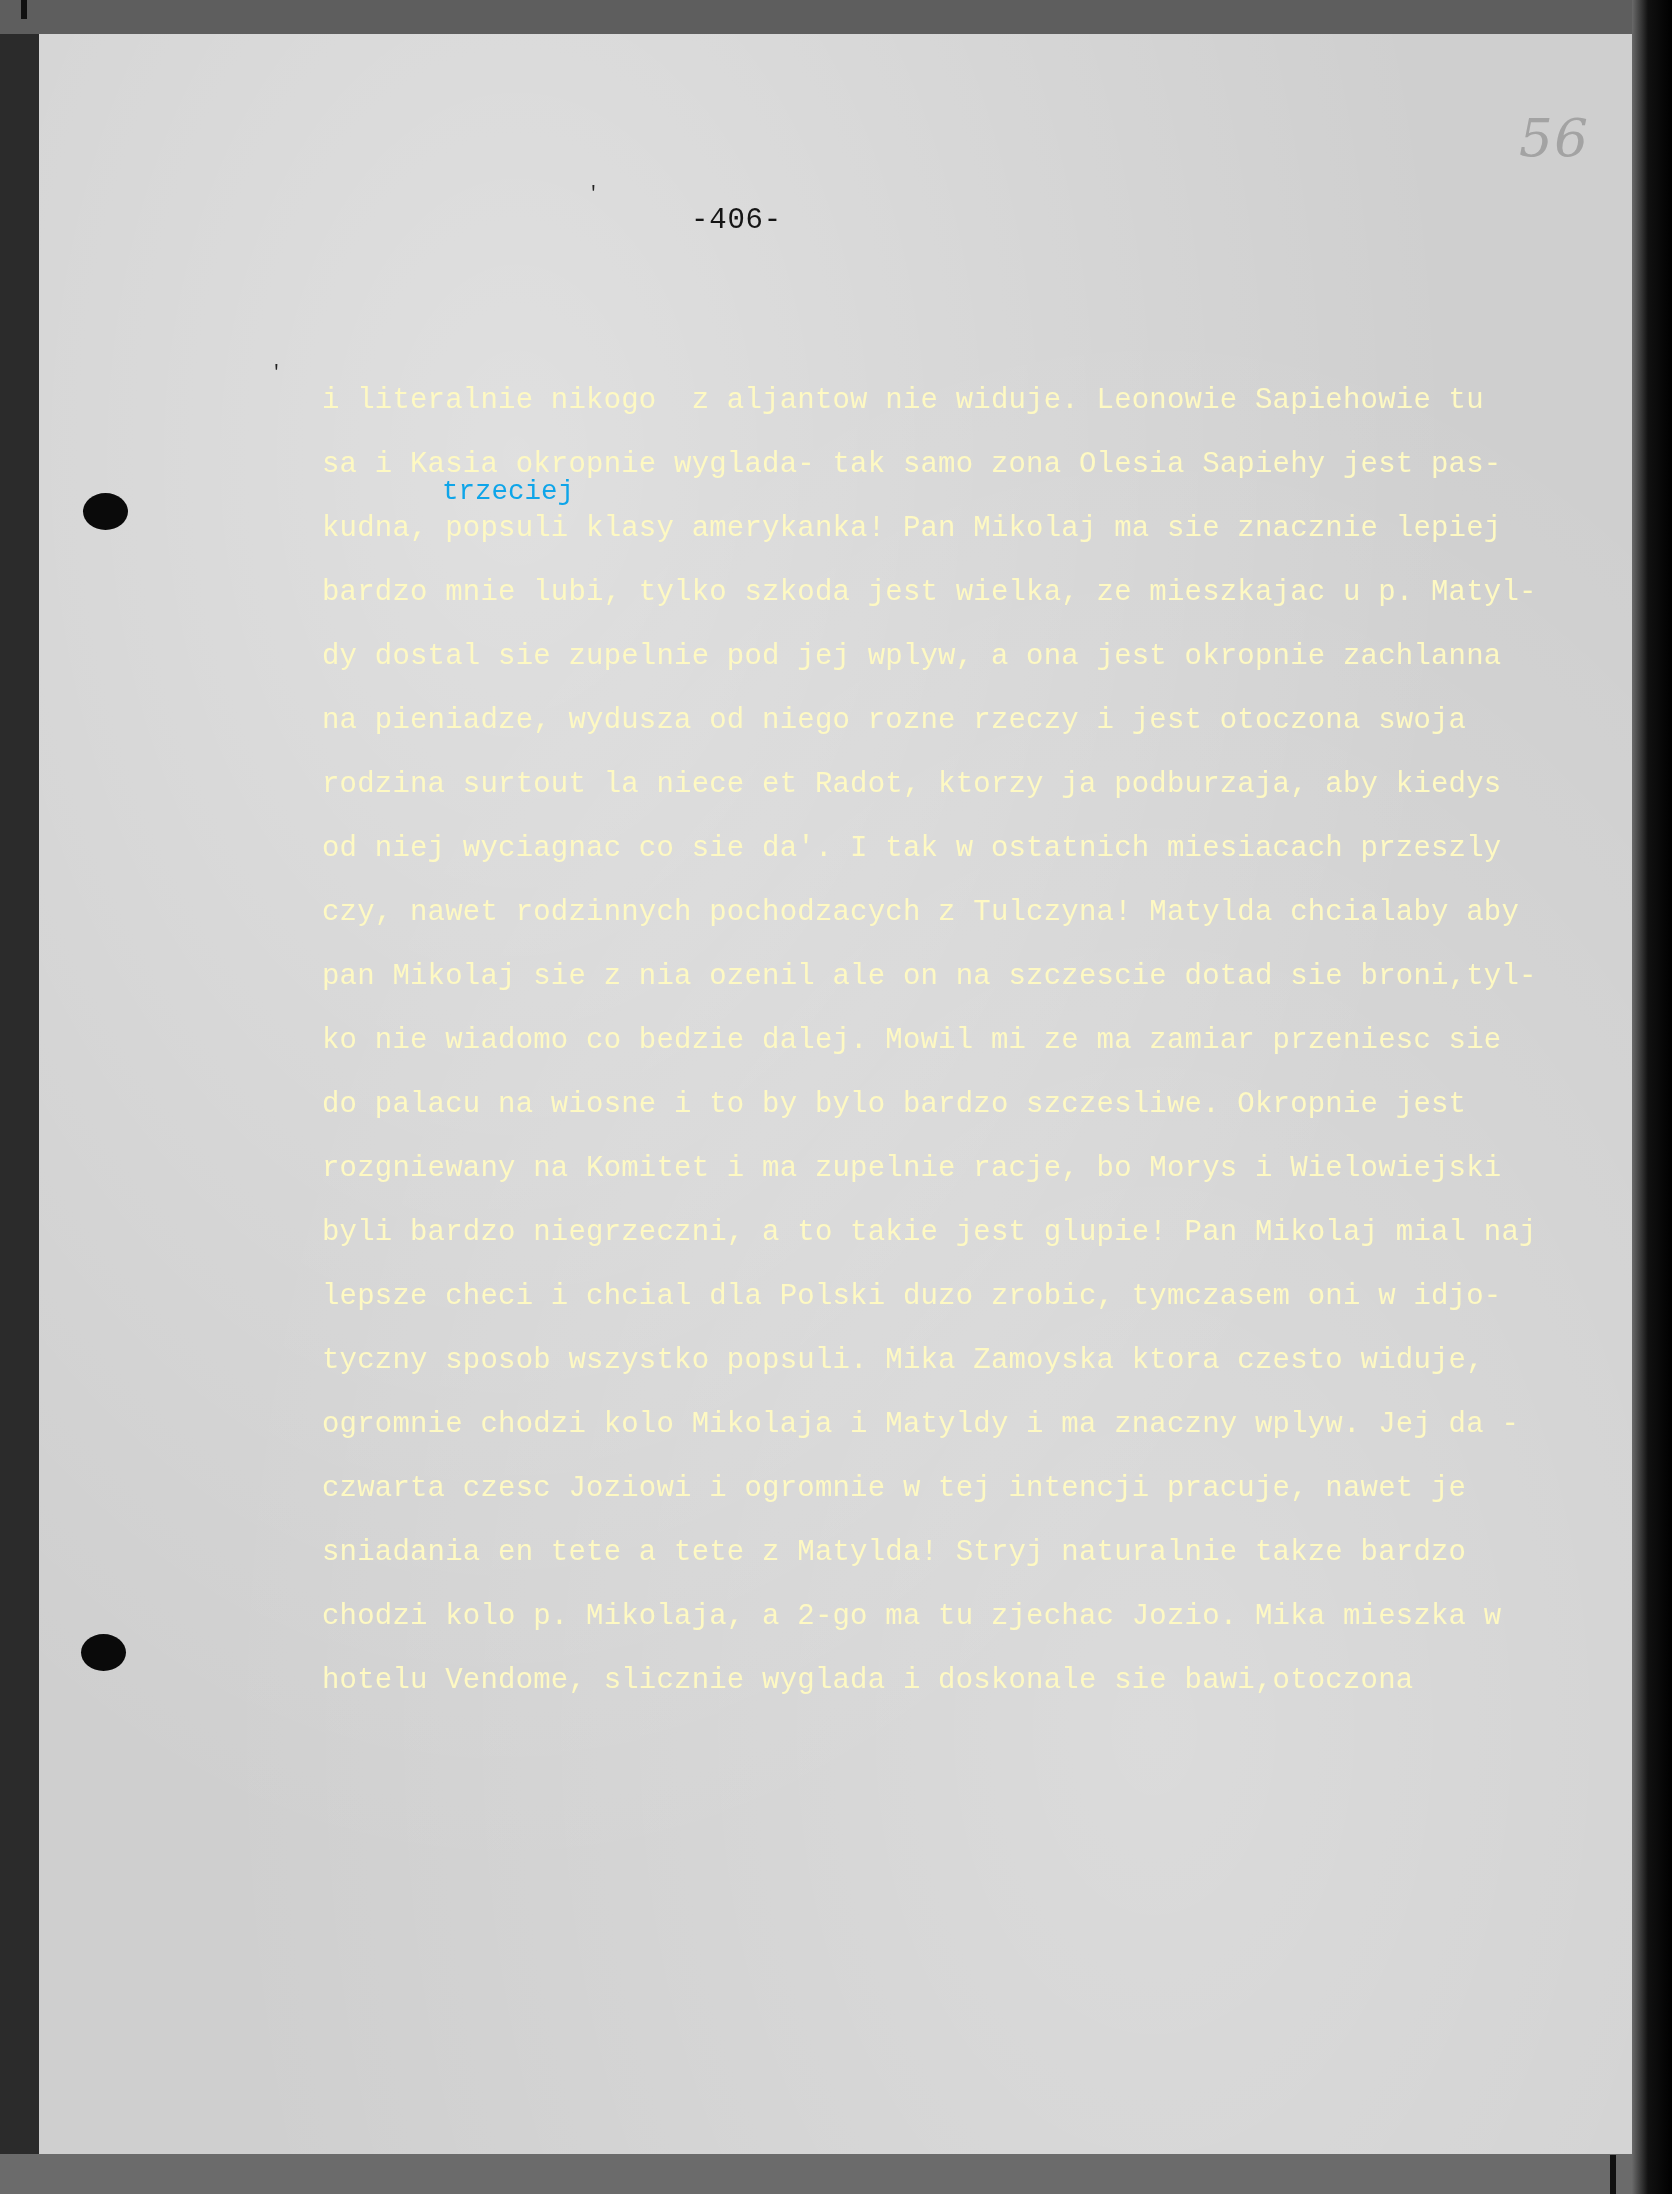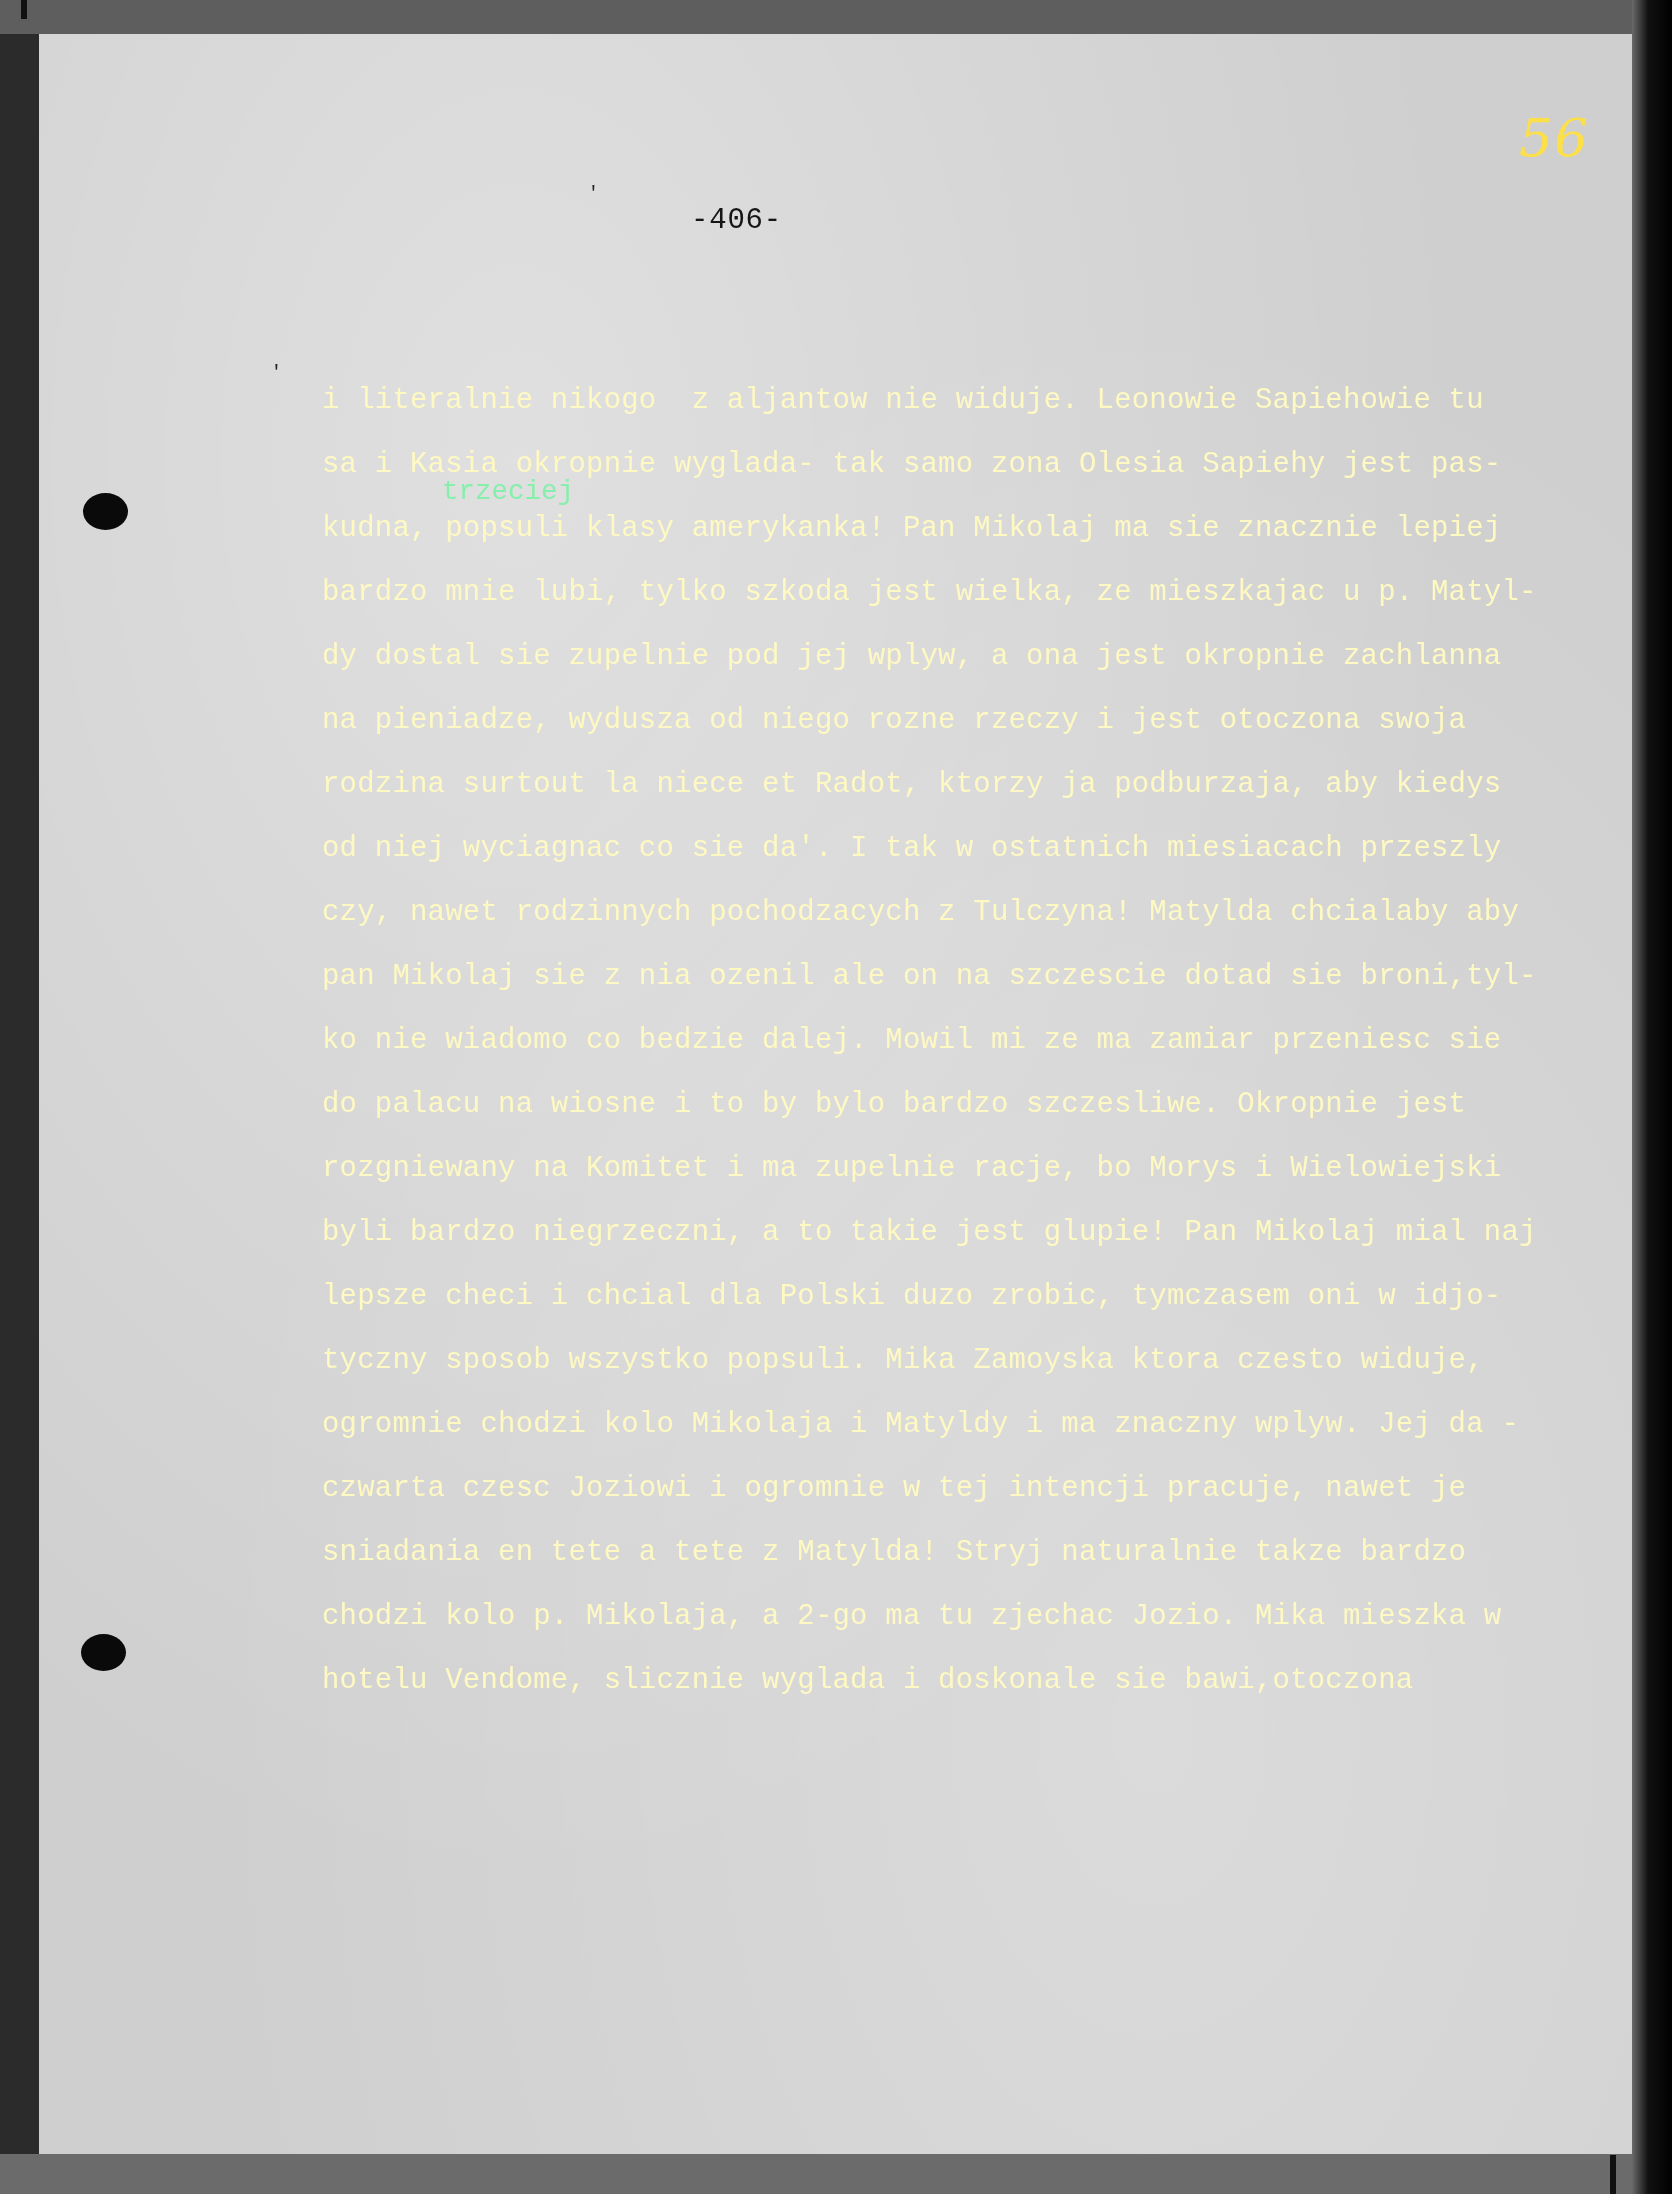--- a/index.html
+++ b/index.html
@@ -36,39 +36,39 @@
       radial-gradient(ellipse at 30% 20%, rgba(255,255,255,0.35), rgba(255,255,255,0) 60%),
       radial-gradient(ellipse at 70% 80%, rgba(255,255,255,0.25), rgba(255,255,255,0) 60%);
   }
   .punch-hole {
     position: absolute; width: 45px; height: 37px; border-radius: 50%;
     background: #0a0a0a;
   }
   .folio-number {
     position: absolute; left: 1519px; top: 107px;
     font-family: "DejaVu Serif", serif;
-    font-size: 53px; color: #fde047; font-style: italic; letter-spacing: 1.6px;
+    font-size: 53px; color: #a3a3a3; font-style: italic; letter-spacing: 1.6px;
   }
   .page-number {
     position: absolute; left: 691px; top: 204px;
     font-size: 29px; color: #151515; letter-spacing: 0.8px;
   }
   .body-text {
     position: absolute; left: 322px; top: 380px; width: 1309px;
   }
   .line {
     height: 64px;
     font-size: 29px; line-height: 42px;
     color: #fef9c3;
     white-space: pre;
     letter-spacing: 0.2px;
   }
   .insert-line {
     position: absolute; left: 442px; top: 476px;
-    font-size: 27.5px; color: #86efac; white-space: pre;
+    font-size: 27.5px; color: #0ea5e9; white-space: pre;
   }
   .stray-mark {
     position: absolute; color: #222; font-size: 18px;
   }
 </style>
 </head>
 <body>
 
 <div class="scan-top-strip"></div>
 <div class="scan-left-strip"></div>

